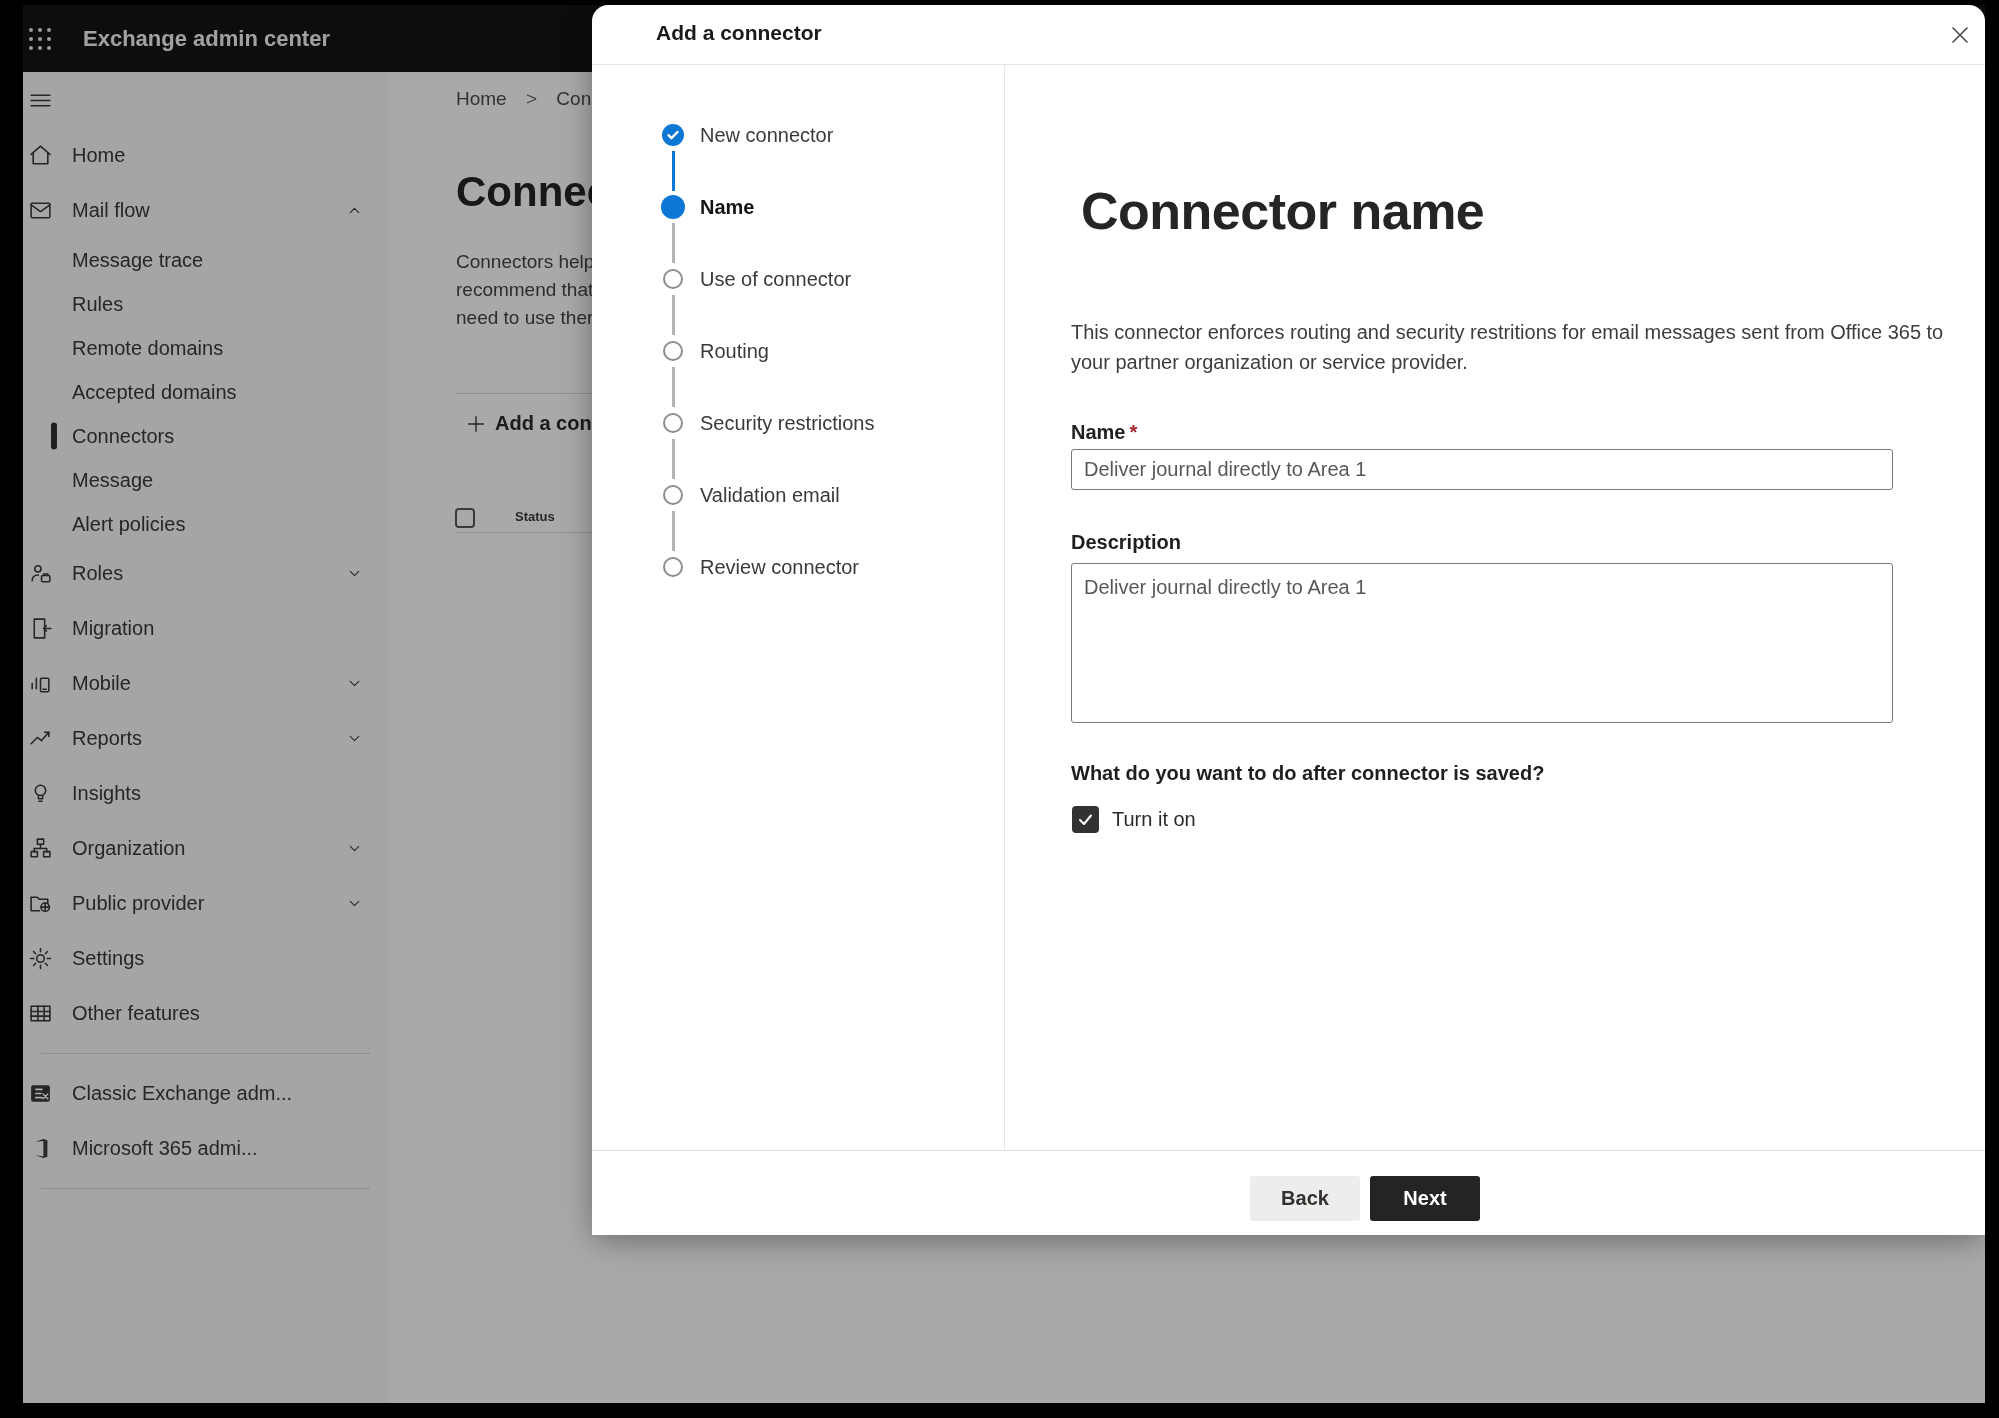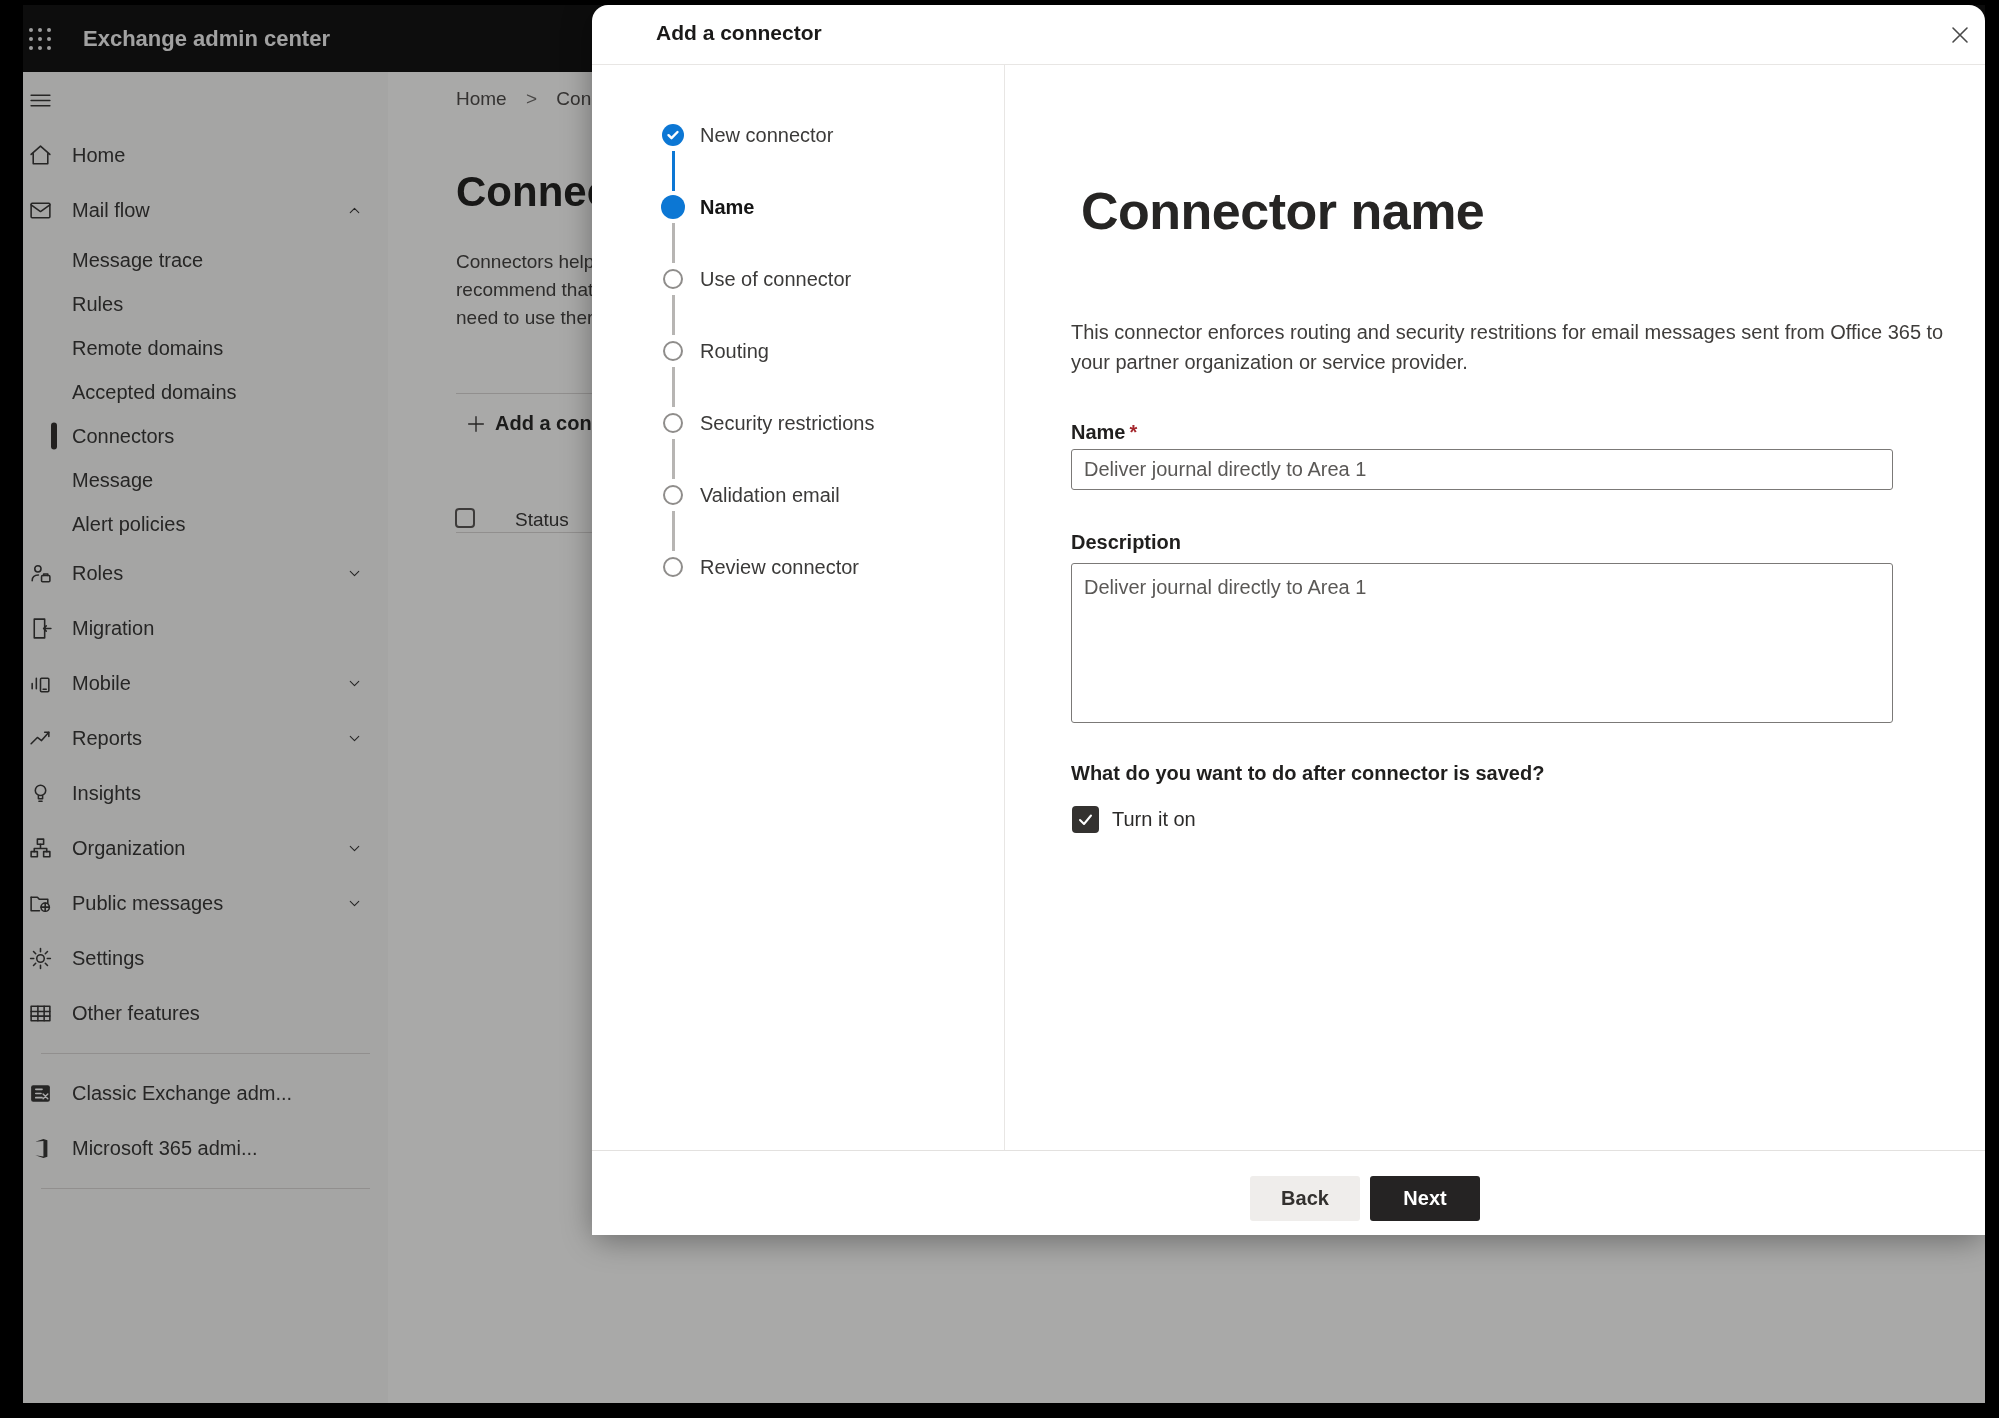--- a/index.html
+++ b/index.html
@@ -38,21 +38,21 @@
   .crumb { position:absolute; left:68px; top:16px; font-size:19px; color:#4f4d4b; white-space:nowrap; }
   .crumb .sep { margin:0 14px; color:#6f6d6b; }
   .crumb a { color:#4f4d4b; text-decoration:none; cursor:pointer; }
   .bg-title { position:absolute; left:68px; top:96px; font-size:42px; font-weight:700; color:#252423; white-space:nowrap; }
   .bg-para { position:absolute; left:68px; top:176px; font-size:19px; line-height:28px; color:#454442; white-space:nowrap; }
   .bg-div1 { position:absolute; left:68px; top:321px; width:260px; height:1px; background:#d8d6d4; }
   .bg-add { position:absolute; left:77px; top:340px; display:flex; align-items:center; cursor:pointer; color:#2b2a29; white-space:nowrap; }
   .bg-add svg { width:22px; height:22px; margin-right:8px; }
   .bg-add .t { font-size:20px; font-weight:600; }
   .bg-chk { position:absolute; left:67px; top:436px; width:20px; height:20px; border:2px solid #5b5957; border-radius:4px; cursor:pointer; }
-  .bg-status { position:absolute; left:127px; top:437px; font-size:19px; font-weight:400; color:#3b3a39; }
+  .bg-status { position:absolute; left:127px; top:437px; font-size:13px; font-weight:700; color:#3b3a39; }
   .bg-div2 { position:absolute; left:68px; top:460px; width:260px; height:1px; background:#d8d6d4; }
 
   
   .dim { position:absolute; inset:0; background:rgba(0,0,0,0.33); z-index:5; }
 
   
   .dialog { position:absolute; left:569px; top:0; width:1393px; height:1230px; background:#fff; z-index:10;
     box-shadow:0 6px 30px rgba(0,0,0,0.35);border-radius:16px; }
   .dlg-header { position:absolute; left:0; top:0; width:100%; height:60px; border-bottom:1px solid #e8e6e4; }
   .dlg-title { position:absolute; left:64px; top:0; height:60px; line-height:56px; font-size:21px; font-weight:700; color:#1b1a19; }
@@ -248,21 +248,21 @@
 
     <div class="sb-item main">
       <span class="sb-ic">
           <svg class="ln" viewBox="0 0 24 24">
             <path d="M3 6h6l2 2h8v4"></path>
             <path d="M3 6v13h8"></path>
             <circle cx="16.5" cy="15.5" r="4"></circle>
             <path d="M12.5 15.5h8M16.5 11.5v8"></path>
           </svg>
         </span>
-      <span class="sb-lbl">Public messages</span>
+      <span class="sb-lbl">Public provider</span>
       <span class="sb-chev"><svg class="ln" viewBox="0 0 24 24">
             <path d="M6 9l6 6 6-6"></path>
           </svg></span>
     </div>
 
     <div class="sb-item main">
       <span class="sb-ic">
           <svg class="ln" viewBox="0 0 24 24">
             <circle cx="12" cy="12" r="3.6"></circle>
             <path d="M12 2.5v3M12 18.5v3M2.5 12h3M18.5 12h3M5.3 5.3l2.1 2.1M16.6 16.6l2.1 2.1M18.7 5.3l-2.1 2.1M7.4 16.6l-2.1 2.1"></path>

